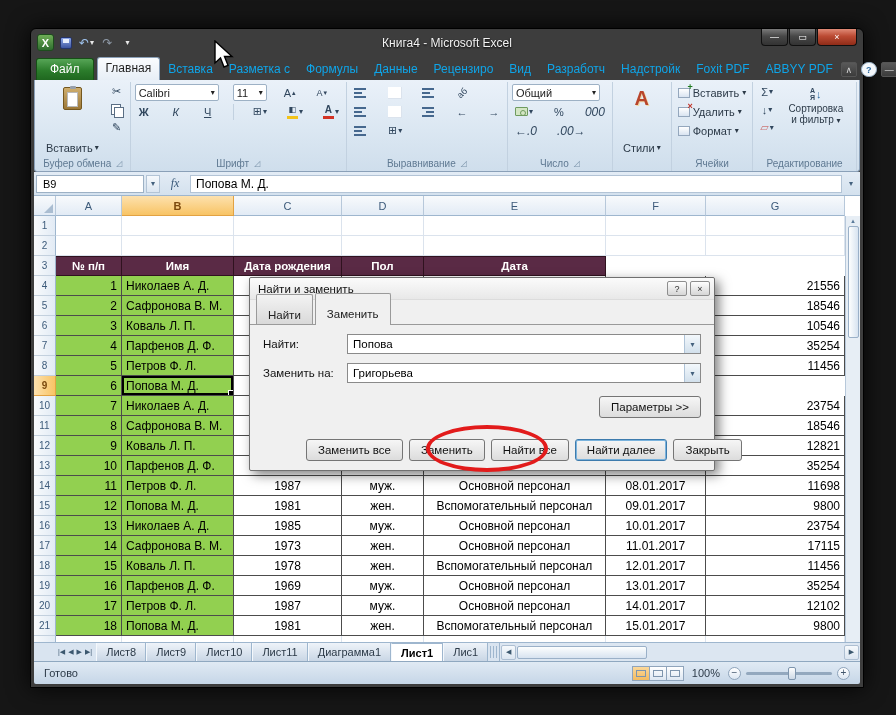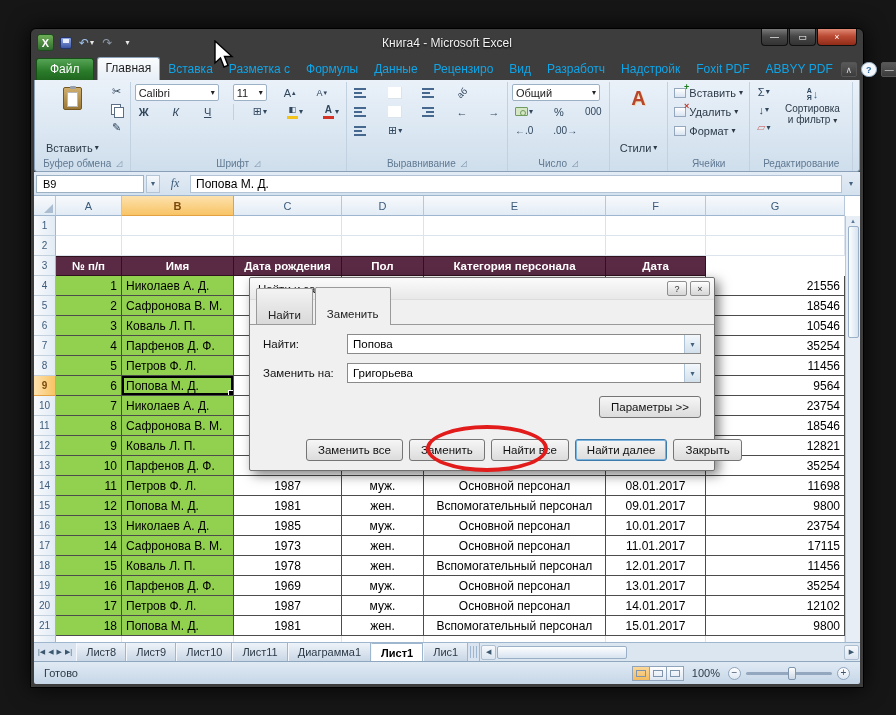--- a/index.html
+++ b/index.html
@@ -74,21 +74,21 @@
   .fc i{width:11px;height:3px;display:block;margin-top:1px;}
   .bar-red{background:#d23325;} .bar-yellow{background:#f2c31a;}
   .lb{width:14px;height:12px;display:inline-block;background:
       linear-gradient(#46688e 0 0) 0 1px/12px 2px no-repeat,
       linear-gradient(#46688e 0 0) 0 5px/8px 2px no-repeat,
       linear-gradient(#46688e 0 0) 0 9px/12px 2px no-repeat;}
   .lb.c{background-position:0 1px,2px 5px,0 9px;}
   .lb.r{background-position:0 1px,4px 5px,0 9px;}
   .bank{width:13px;height:9px;background:#d4e6c4;border:1px solid #6f9b5f;border-radius:1px;position:relative;display:inline-block;}
   .bank::after{content:"";position:absolute;left:4px;top:2px;width:4px;height:4px;border:1px solid #6f9b5f;border-radius:50%;}
-  .tiny{font-size:10px;letter-spacing:0;}
+  .tiny{font-size:12px;letter-spacing:0;font-style:italic;}
   .ic-cells{width:12px;height:10px;border:1px solid #94a7bd;background:linear-gradient(#fff,#d9e4f1);position:relative;display:inline-block;}
   .ic-cells.add::after{content:"+";color:#1e7a1e;font-weight:bold;position:absolute;right:-4px;top:-7px;font-size:9px;}
   .ic-cells.del::after{content:"×";color:#c03024;font-weight:bold;position:absolute;right:-4px;top:-7px;font-size:9px;}
   .cellrow{display:flex;align-items:center;gap:3px;font-size:11px;color:#2c3a48;height:19px;padding:0 2px;}
   .ic-sort{display:inline-flex;align-items:center;gap:1px;}
   .ic-sort .lets{display:flex;flex-direction:column;font-size:7px;font-weight:bold;line-height:7px;color:#31475e;}
   .ic-sort .ar{color:#2e6da3;font-size:11px;}
   .ic-binoc{width:18px;height:10px;position:relative;display:inline-block;}
   .ic-binoc::before,.ic-binoc::after{content:"";position:absolute;top:0;width:9px;height:9px;border-radius:50%;
     background:radial-gradient(circle at 35% 35%,#bcd0ea,#54749e);border:1px solid #2c4668;}
@@ -127,21 +127,21 @@
   .c.green{background:#92d050;}
   .c.col0,.c.col6{justify-content:flex-end;}
   .c.col2,.c.col3,.c.col4,.c.col5{justify-content:center;}
   .c.active{box-shadow:inset 0 0 0 2px #000;position:relative;z-index:2;}
   .c.active::after{content:"";position:absolute;right:-1px;bottom:-1px;width:4px;height:4px;background:#000;border:1px solid #fff;}
   .vscroll{position:absolute;top:20px;right:0;bottom:0;width:15px;background:#e7eef5;border-left:1px solid #b7c8da;
     display:flex;flex-direction:column;align-items:center;font-size:7px;color:#5a7a9a;padding:1px;}
   .vthumb{width:11px;height:112px;background:linear-gradient(90deg,#fdfefe,#d7e3f0);border:1px solid #9ab0c8;border-radius:2px;margin-top:1px;}
 
   
-  .sheettabs{height:19px;background:#d9e4f0;display:flex;align-items:stretch;font-size:11px;border-top:1px solid #9eb6ce;}
+  .sheettabs{height:19px;background:#d9e4f0;display:flex;align-items:stretch;font-size:11px;border-top:1px solid #9eb6ce;padding-left:20px;}
   .tabnav{display:flex;align-items:center;gap:3px;padding:0 4px;color:#3c586f;font-size:7px;}
   .snav{cursor:default;}
   .stabs{display:flex;align-items:stretch;}
   .stab{padding:0 9px;display:flex;align-items:center;background:linear-gradient(#eef3f9,#c9d6e5);
     border-right:1px solid #9eb6ce;border-left:1px solid #f4f8fc;color:#2c3a48;white-space:nowrap;}
   .stab.active{background:#fff;font-weight:bold;color:#000;border-top:1px solid #9eb6ce;}
   .tsplit{width:7px;background:repeating-linear-gradient(90deg,#9eb6ce 0 1px,transparent 1px 3px);margin:3px 2px;}
   .hscroll{flex:1;display:flex;align-items:center;background:#dce6f1;border-left:1px solid #9eb6ce;padding:0 1px;gap:1px;}
   .harrow{width:15px;height:15px;display:flex;align-items:center;justify-content:center;font-size:7px;color:#3c586f;
     background:linear-gradient(#f6f9fc,#dce6f1);border:1px solid #aebfd2;border-radius:2px;}
@@ -166,21 +166,21 @@
 
   
   .dialog{position:absolute;left:218px;top:248px;width:466px;height:194px;background:#f0f0f0;
     border:1px solid #707070;box-shadow:4px 4px 12px rgba(0,0,0,.5);font-size:11.5px;z-index:50;border-radius:2px;}
   .dlg-title{height:22px;display:flex;align-items:center;padding:0 4px 0 8px;color:#111;
     background:linear-gradient(#fbfbfb,#e8e8e8);border-bottom:1px solid #dcdcdc;border-radius:2px 2px 0 0;}
   .dlg-btns{margin-left:auto;display:flex;gap:3px;}
   .dlg-btn{width:20px;height:15px;border:1px solid #8e8e8e;border-radius:2px;background:linear-gradient(#fefefe,#d6d6d6);
     font-size:9px;color:#333;display:flex;align-items:center;justify-content:center;}
   .dlg-tabs{display:flex;align-items:flex-end;padding:4px 6px 0;border-bottom:1px solid #9a9a9a;height:25px;}
-  .dtab{padding:20px 11px 3px;border:1px solid #9a9a9a;border-bottom:none;border-radius:2px 2px 0 0;margin-right:2px;
+  .dtab{padding:14px 11px 3px;border:1px solid #9a9a9a;border-bottom:none;border-radius:2px 2px 0 0;margin-right:2px;
     background:linear-gradient(#f3f3f3,#d9d9d9);color:#222;text-align:center;}
   .dtab.active{background:#f0f0f0;margin-bottom:-1px;padding-bottom:5px;}
   .dfrow{display:flex;align-items:center;margin:9px 13px 0;}
   .dfrow label{width:84px;color:#111;}
   .combo{flex:1;height:20px;background:#fff;border:1px solid #8a8a8a;display:flex;align-items:center;padding:0 0 0 5px;
     justify-content:space-between;color:#000;}
   .combo-arrow{width:16px;height:18px;background:linear-gradient(#f3f8fc,#d2e0ec);border-left:1px solid #b0c4d8;
     display:flex;align-items:center;justify-content:center;font-size:8px;color:#44617e;}
   .options-row{display:flex;justify-content:flex-end;margin:13px 13px 0;}
   .dbtn{height:22px;padding:0 11px;border:1px solid #757575;border-radius:3px;background:linear-gradient(#f6f6f6,#dcdcdc);
@@ -520,21 +520,20 @@
             <div class="c col4"></div>
             <div class="c col5"></div>
             <div class="c col6"></div>
           </div>
           <div class="grow">
             <div class="rh">3</div>
             <div class="c th">№ п/п</div>
             <div class="c th">Имя</div>
             <div class="c th">Дата рождения</div>
             <div class="c th">Пол</div>
-            <div class="c th">Категория персонала</div>
             <div class="c th">Дата</div>
           </div>
           <div class="grow">
             <div class="rh">4</div>
             <div class="c tbl col0 green">1</div>
             <div class="c tbl col1 green">Николаев А. Д.</div>
             <div class="c tbl col2"></div>
             <div class="c tbl col3"></div>
             <div class="c tbl col4"></div>
             <div class="c tbl col5"></div>
@@ -581,21 +580,20 @@
             <div class="c tbl col6">11456</div>
           </div>
           <div class="grow">
             <div class="rh hl">9</div>
             <div class="c tbl col0 green">6</div>
             <div class="c tbl col1 green active">Попова М. Д.</div>
             <div class="c tbl col2"></div>
             <div class="c tbl col3"></div>
             <div class="c tbl col4"></div>
             <div class="c tbl col5"></div>
-            <div class="c tbl col6">9564</div>
           </div>
           <div class="grow">
             <div class="rh">10</div>
             <div class="c tbl col0 green">7</div>
             <div class="c tbl col1 green">Николаев А. Д.</div>
             <div class="c tbl col2"></div>
             <div class="c tbl col3"></div>
             <div class="c tbl col4"></div>
             <div class="c tbl col5"></div>
             <div class="c tbl col6">23754</div>

